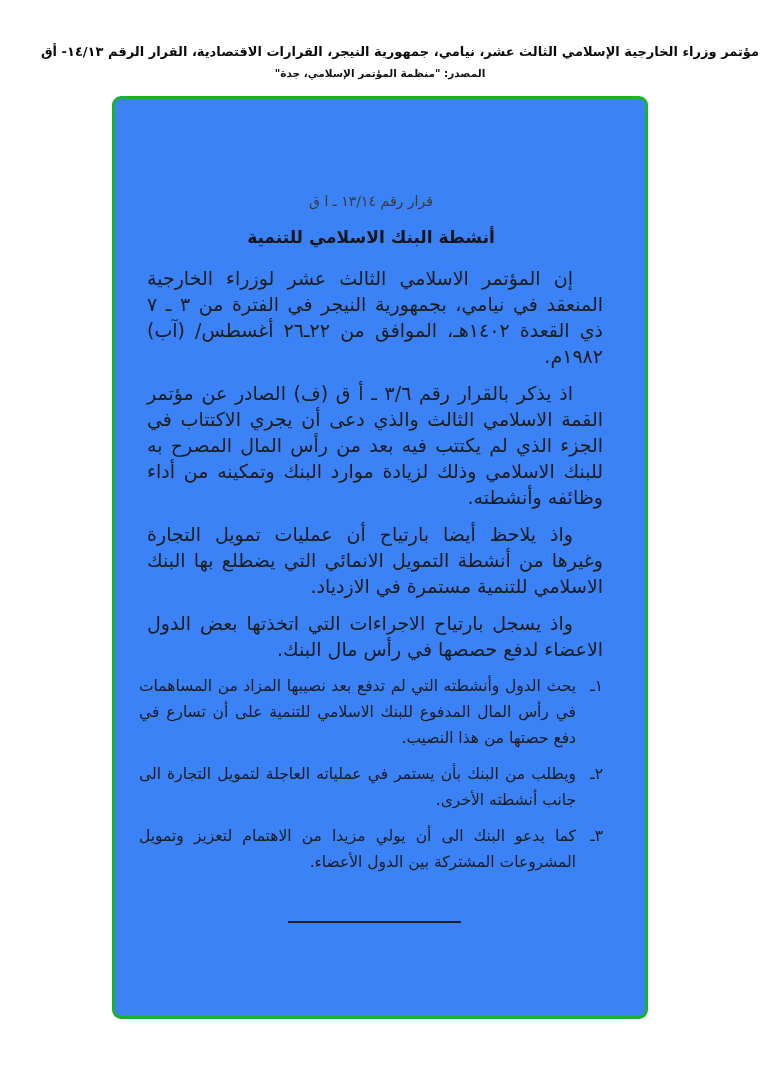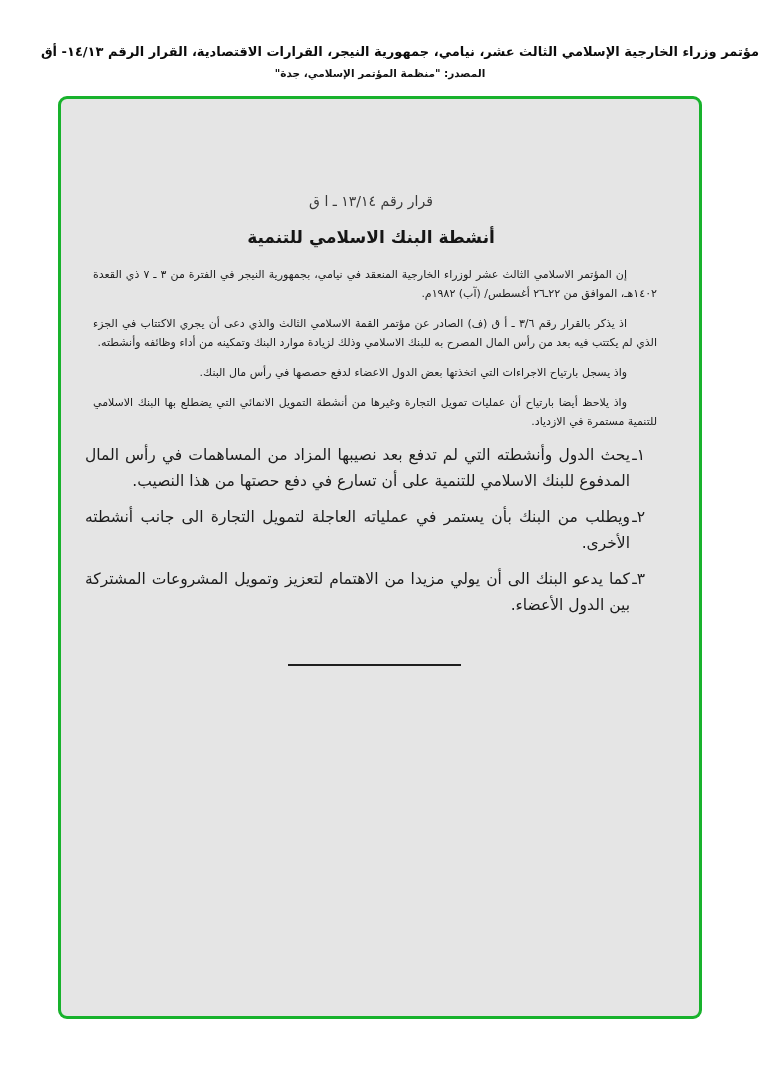--- a/index.html
+++ b/index.html
@@ -31,26 +31,26 @@
   }
   .header-line2 {
     margin-top: 5px;
     font-size: 10.5px;
     font-weight: 700;
     line-height: 14px;
     color: #111111;
   }
   .doc-frame {
     box-sizing: border-box;
-    width: 644px;
+    width: 536px;
     height: 923px;
     margin: 16px auto 0 auto;
     border: 3px solid #18b22c;
     border-radius: 9px;
-    background: #e5e5e5;
+    background: #3b82f6;
   }
   .doc {
     box-sizing: border-box;
     width: 100%;
     height: 100%;
     padding: 92px 42px 0 24px; 
     direction: rtl;
   }
   
   .doc { padding-right: 42px; padding-left: 24px; }
@@ -62,39 +62,39 @@
   }
   .title-line2 {
     font-size: 17px;
     font-weight: 700;
     color: #161616;
     line-height: 24px;
     margin-top: 14px;
   }
   .doc p.body-par {
     margin: 0 0 11px 8px;
-    font-size: 11px;
-    line-height: 19px;
+    font-size: 19px;
+    line-height: 26px;
     color: #1c1c1c;
     text-align: justify;
     text-indent: 30px;
   }
   .op-list { margin-top: 4px; }
   .op-item {
     position: relative;
     padding-right: 27px;
     margin: 0 0 10px 0;
     font-size: 15.5px;
     line-height: 26px;
     color: #1c1c1c;
     text-align: justify;
   }
   .op-num {
     position: absolute;
-    right: 12px;
+    right: 0;
     top: 0;
   }
   .end-rule {
     width: 173px;
     height: 2px;
     background: #1f1f1f;
     margin: 46px auto 0 auto;
     position: relative;
     right: -3px;
   }
@@ -115,23 +115,23 @@
       <div class="title-block">
         <div class="title-line1">قرار رقم ١٣/١٤ ـ ا ق</div>
         <div class="title-line2">أنشطة البنك الاسلامي للتنمية</div>
       </div>
 
       <p class="body-par">إن المؤتمر الاسلامي الثالث عشر لوزراء الخارجية المنعقد في نيامي، بجمهورية النيجر في الفترة من ٣ ـ ٧ ذي القعدة ١٤٠٢هـ، الموافق من ٢٢ـ٢٦ أغسطس/ (آب) ١٩٨٢م.</p>
 
       <p class="body-par">اذ يذكر بالقرار رقم ٣/٦ ـ أ ق (ف) الصادر عن مؤتمر القمة الاسلامي الثالث والذي دعى أن يجري الاكتتاب في الجزء الذي لم يكتتب فيه بعد من رأس المال المصرح به للبنك الاسلامي وذلك لزيادة موارد البنك وتمكينه من أداء وظائفه وأنشطته.</p>
 
 
+      <p class="body-par">واذ يلاحظ أيضا بارتياح أن عمليات تمويل التجارة وغيرها من أنشطة التمويل الانمائي التي يضطلع بها البنك الاسلامي للتنمية مستمرة في الازدياد.</p>
+
       <p class="body-par">واذ يسجل بارتياح الاجراءات التي اتخذتها بعض الدول الاعضاء لدفع حصصها في رأس مال البنك.</p>
-
-      <p class="body-par">واذ يلاحظ أيضا بارتياح أن عمليات تمويل التجارة وغيرها من أنشطة التمويل الانمائي التي يضطلع بها البنك الاسلامي للتنمية مستمرة في الازدياد.</p>
 
       <div class="op-list">
 
         <div class="op-item">
           <span class="op-num">١ـ</span>
           <span>يحث الدول وأنشطته التي لم تدفع بعد نصيبها المزاد من المساهمات في رأس المال المدفوع للبنك الاسلامي للتنمية على أن تسارع في دفع حصتها من هذا النصيب.</span>
         </div>
 
         <div class="op-item">
           <span class="op-num">٢ـ</span>

